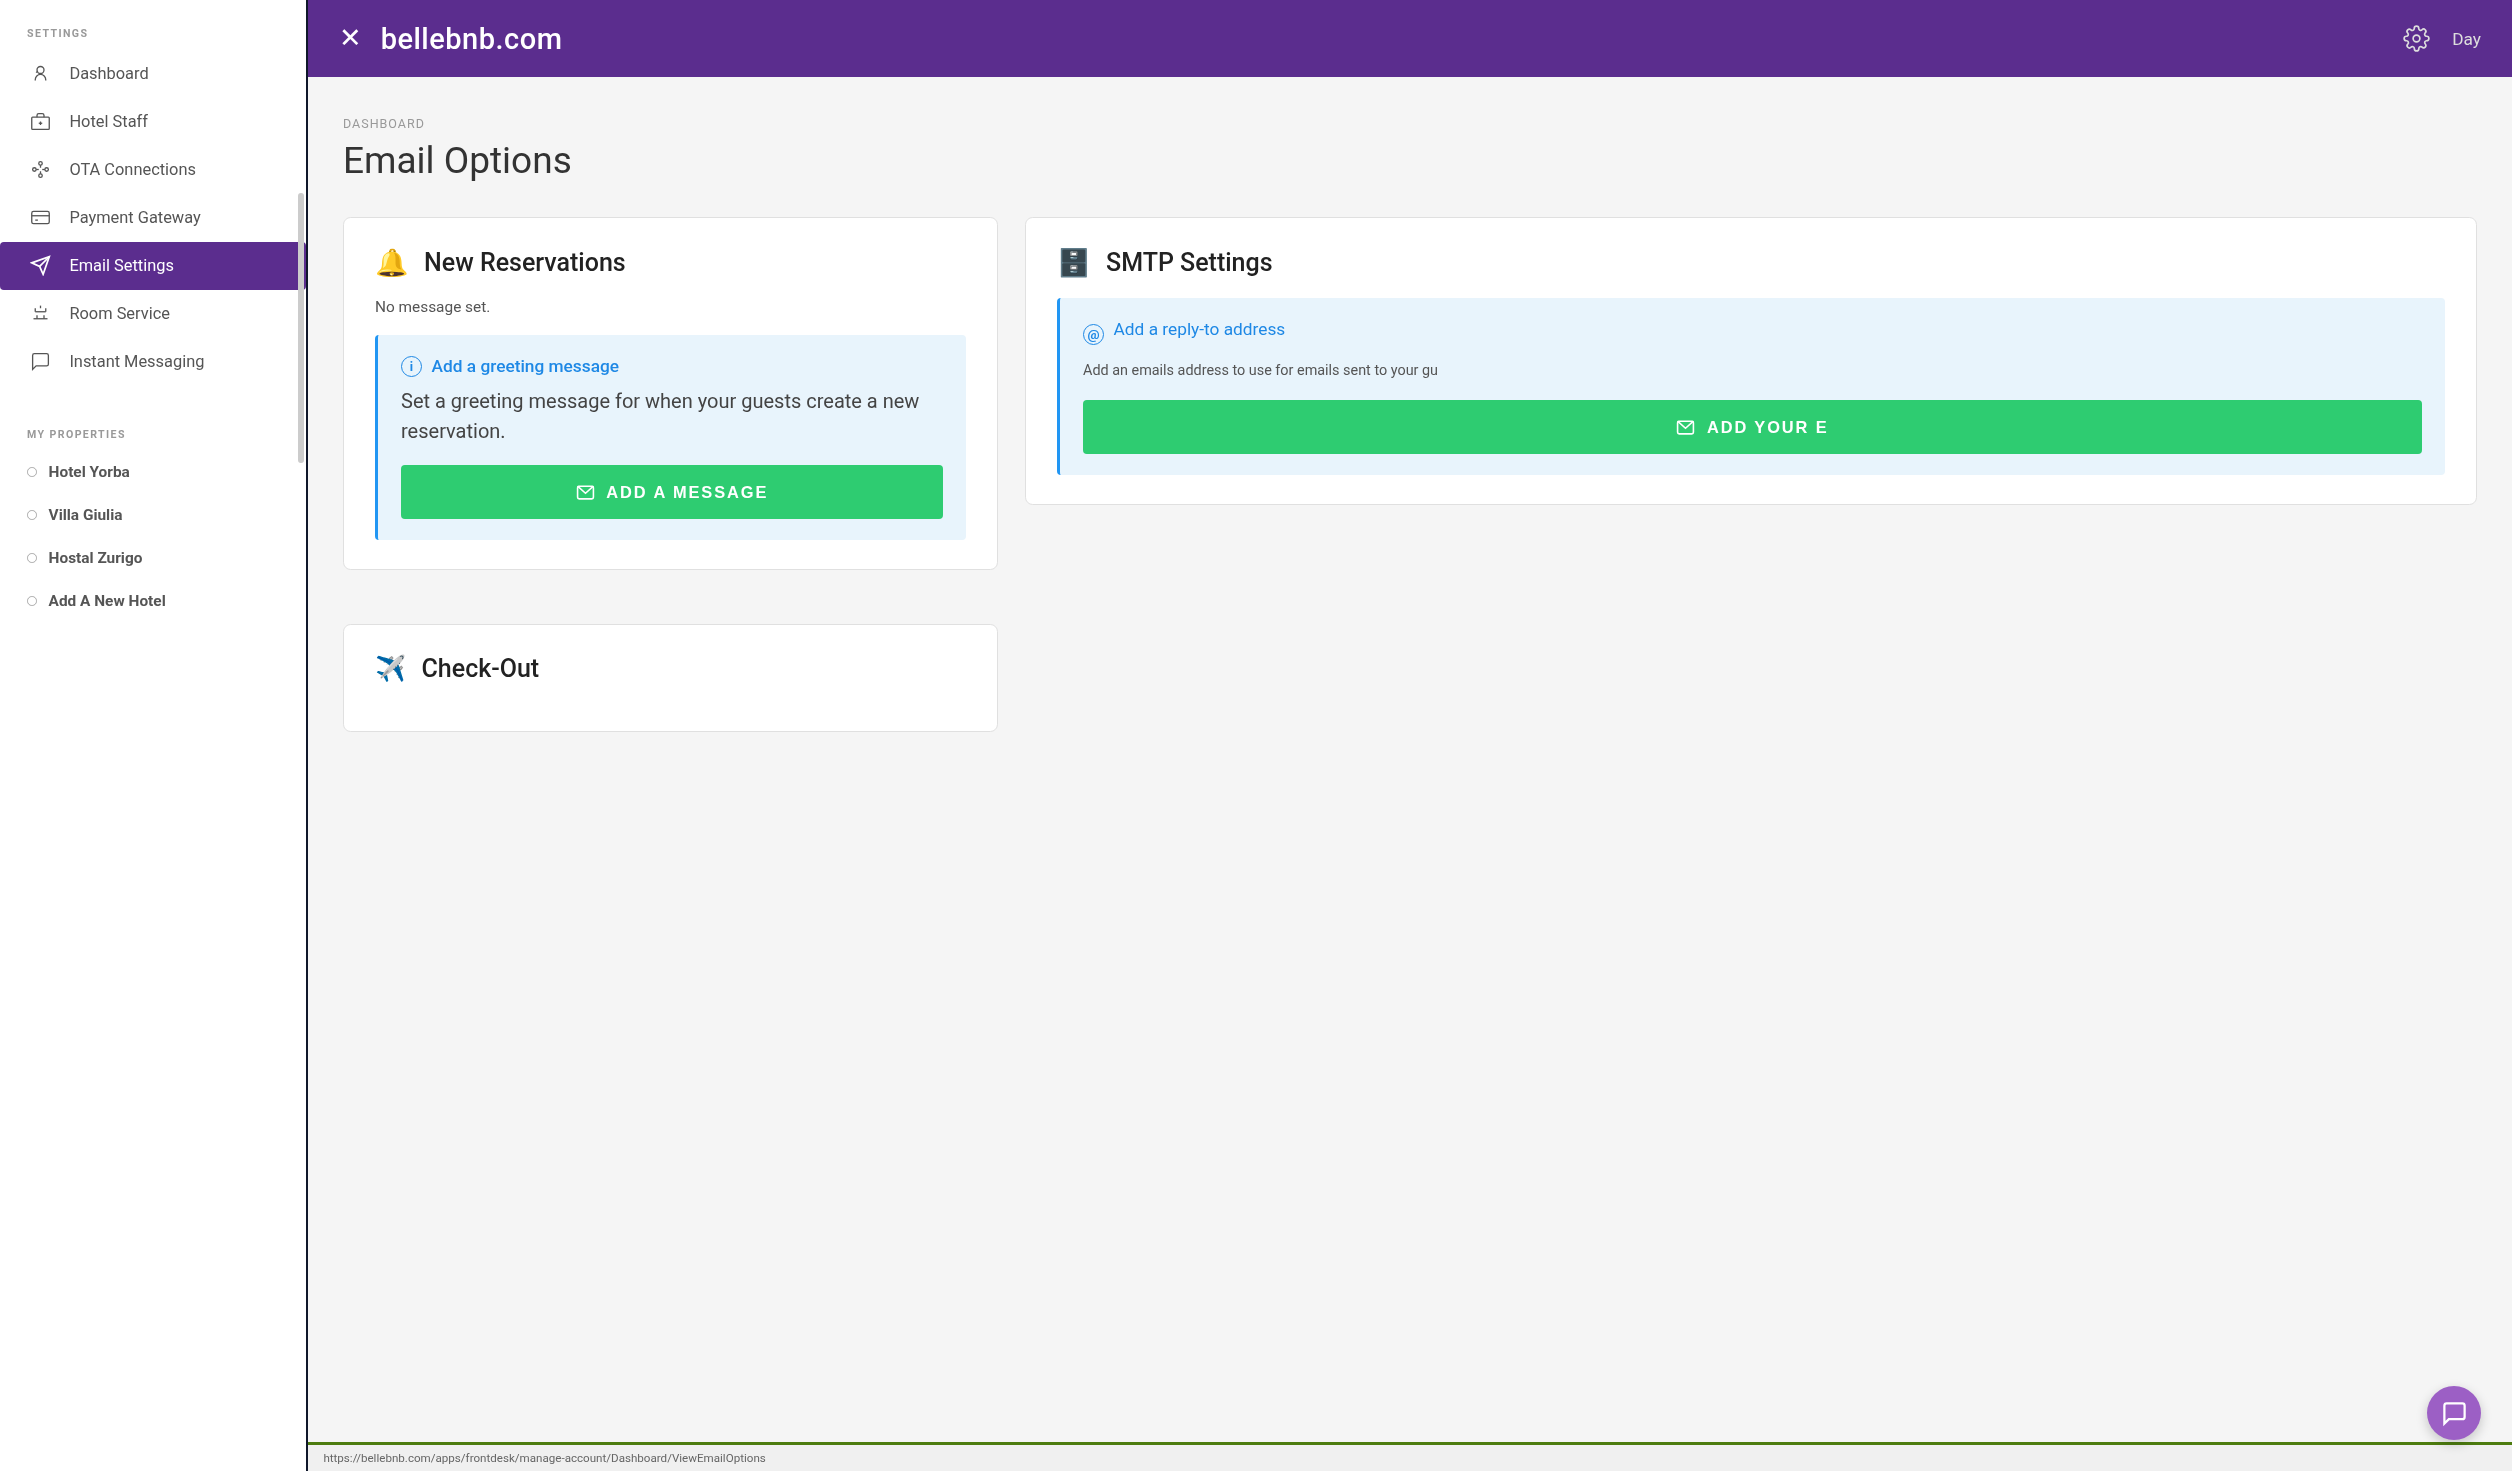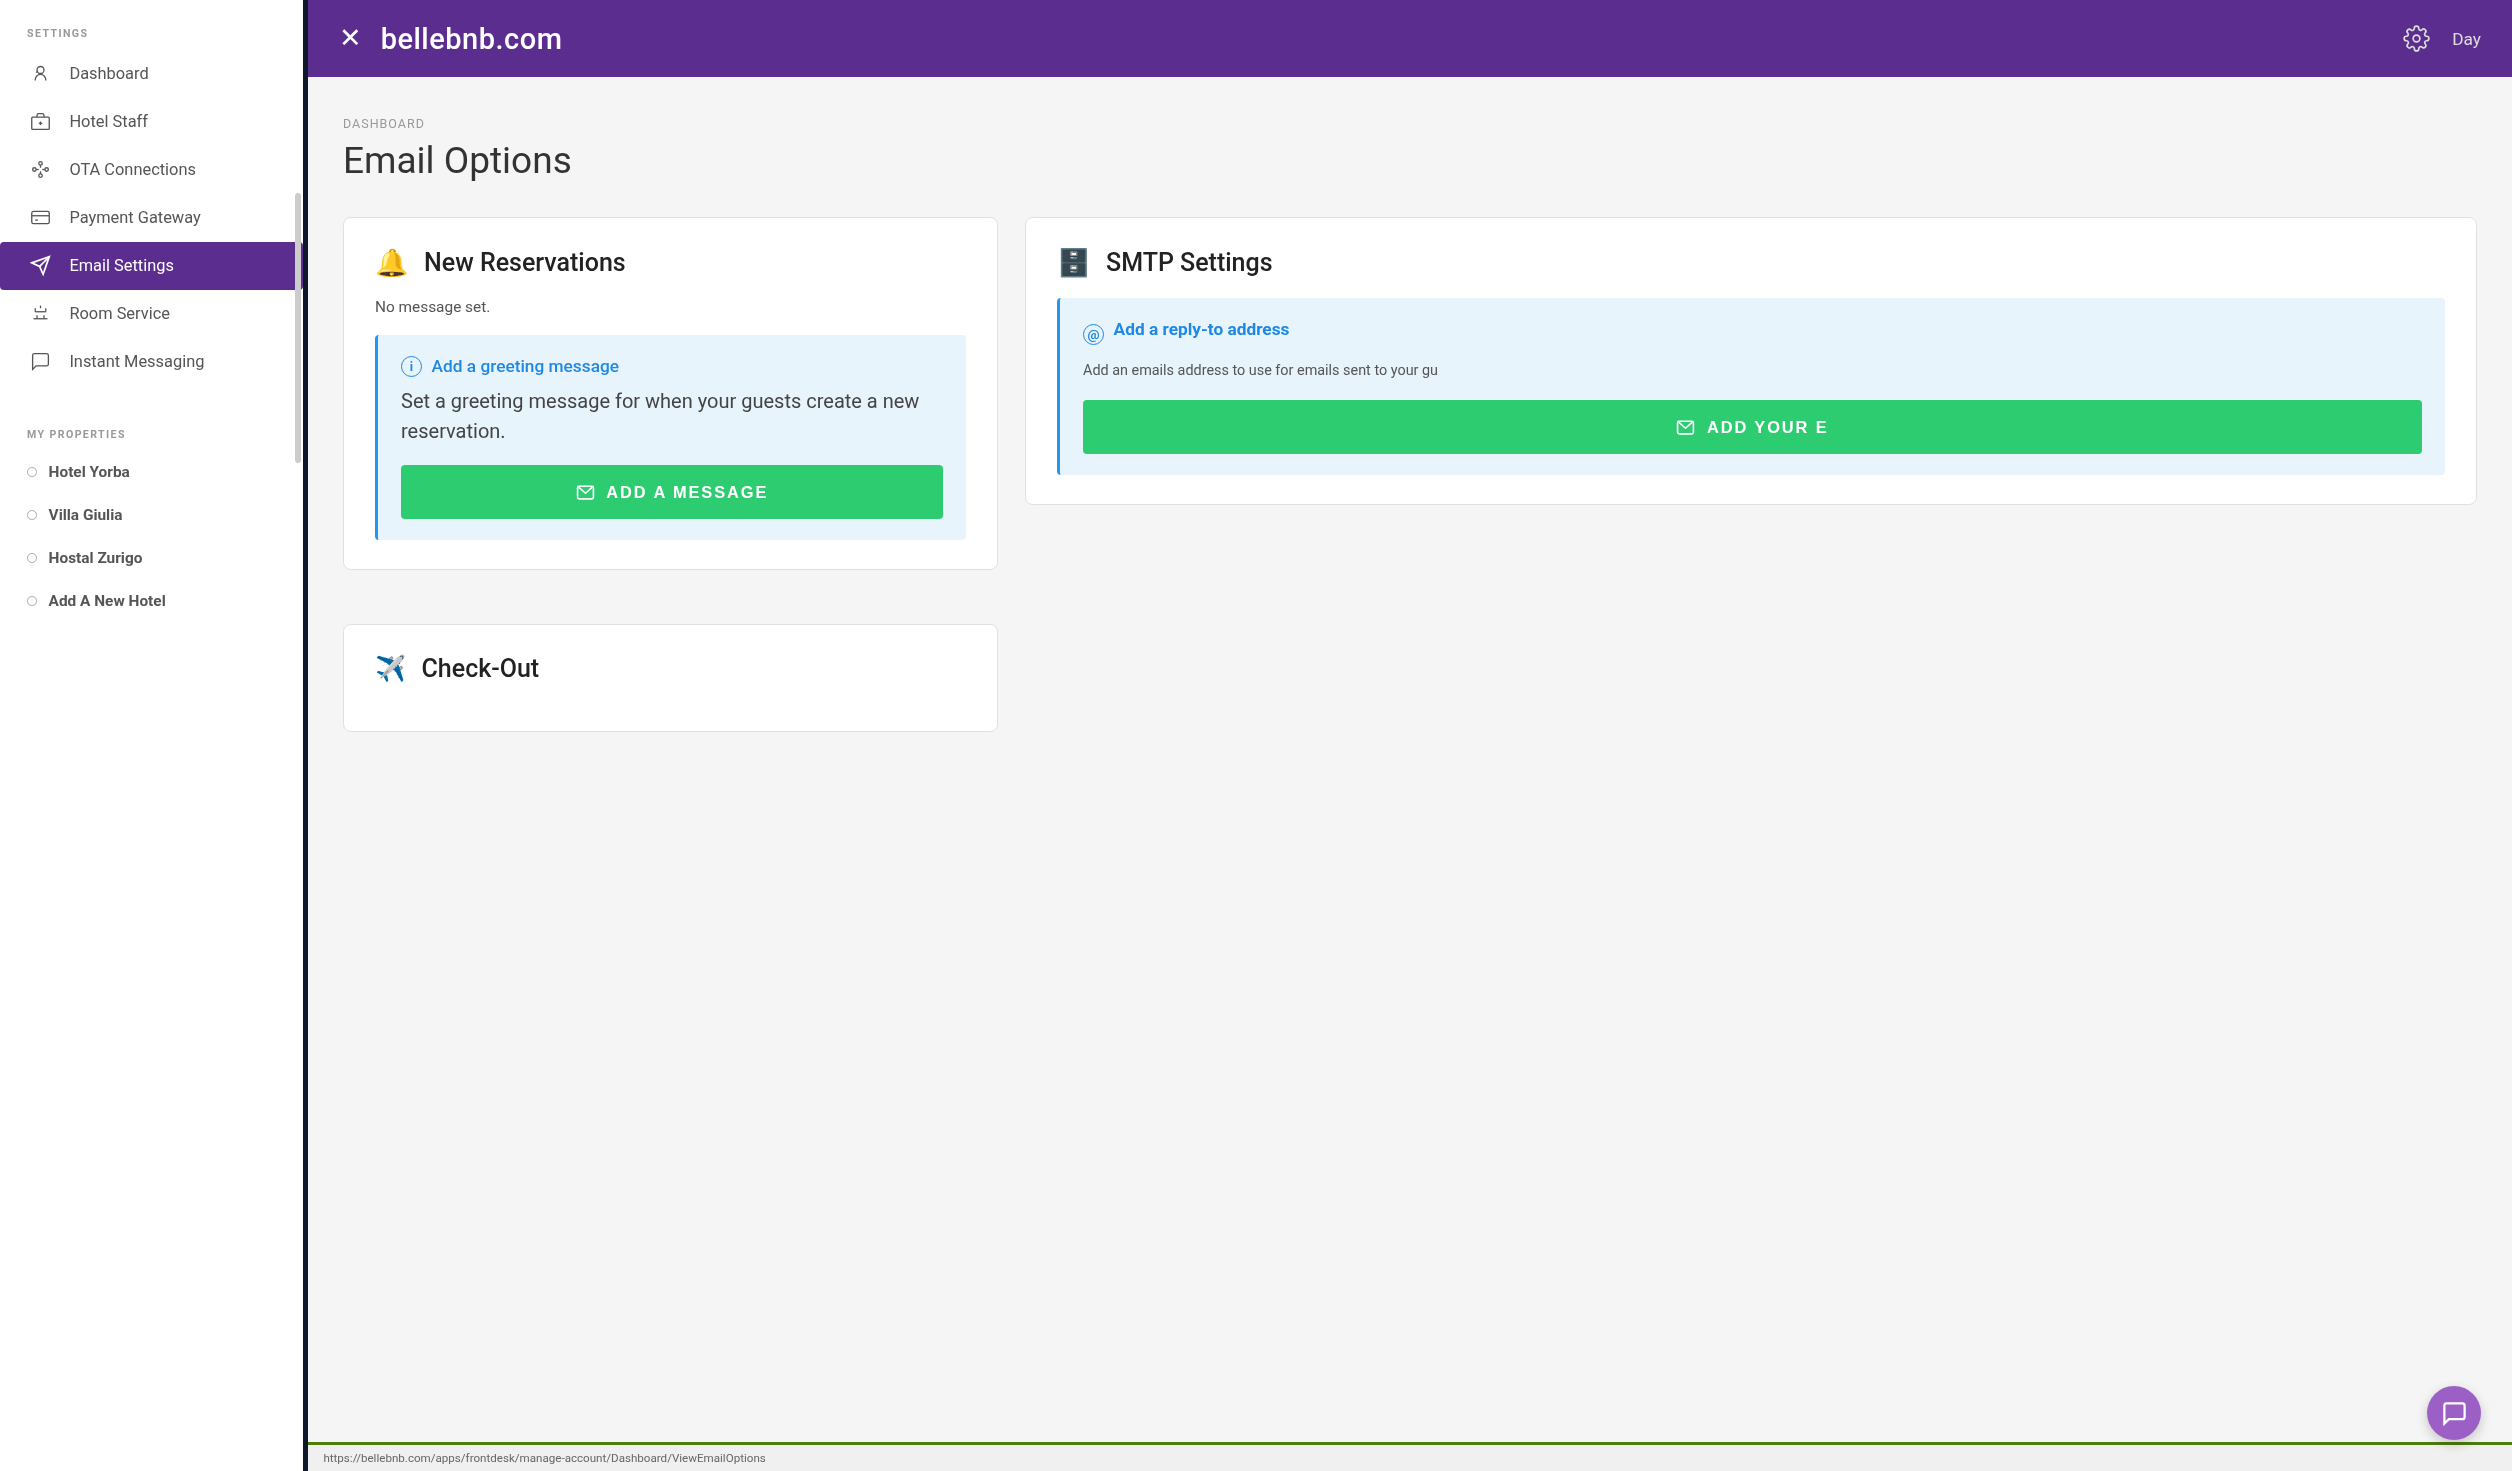--- a/index.html
+++ b/index.html
@@ -5,21 +5,21 @@
     * { box-sizing: border-box; margin: 0; padding: 0; }
     body { font-family: -apple-system, BlinkMacSystemFont, 'Segoe UI', Roboto, sans-serif; background: #f5f5f5; display: flex; height: 100vh; overflow: hidden; }
 
     
     .sidebar {
       width: 308px;
       min-width: 308px;
       background: #fff;
       display: flex;
       flex-direction: column;
-      border-right: 5px solid #0f172a;
+      border-right: 2px solid #0f172a;
       overflow-y: auto;
       position: relative;
     }
     .sidebar-section-label {
       font-size: 10.6px;
       font-weight: 700;
       color: #999;
       letter-spacing: 1.4px;
       padding: 27px 27px 9.6px 27px;
       text-transform: uppercase;
@@ -289,21 +289,21 @@
     }
     .smtp-info-box {
       background: #e8f4fc;
       border-left: 3.9px solid #2196f3;
       border-radius: 3.9px;
       padding: 21px 23px;
     }
     .smtp-info-title {
       color: #1e88e5;
       font-size: 17.3px;
-      font-weight: 700;
+      font-weight: 400;
       margin-bottom: 11.6px;
     }
     .smtp-info-desc {
       font-size: 14.4px;
       color: #555;
       line-height: 1.5;
       margin-bottom: 19px;
     }
   </style>
 </head>

